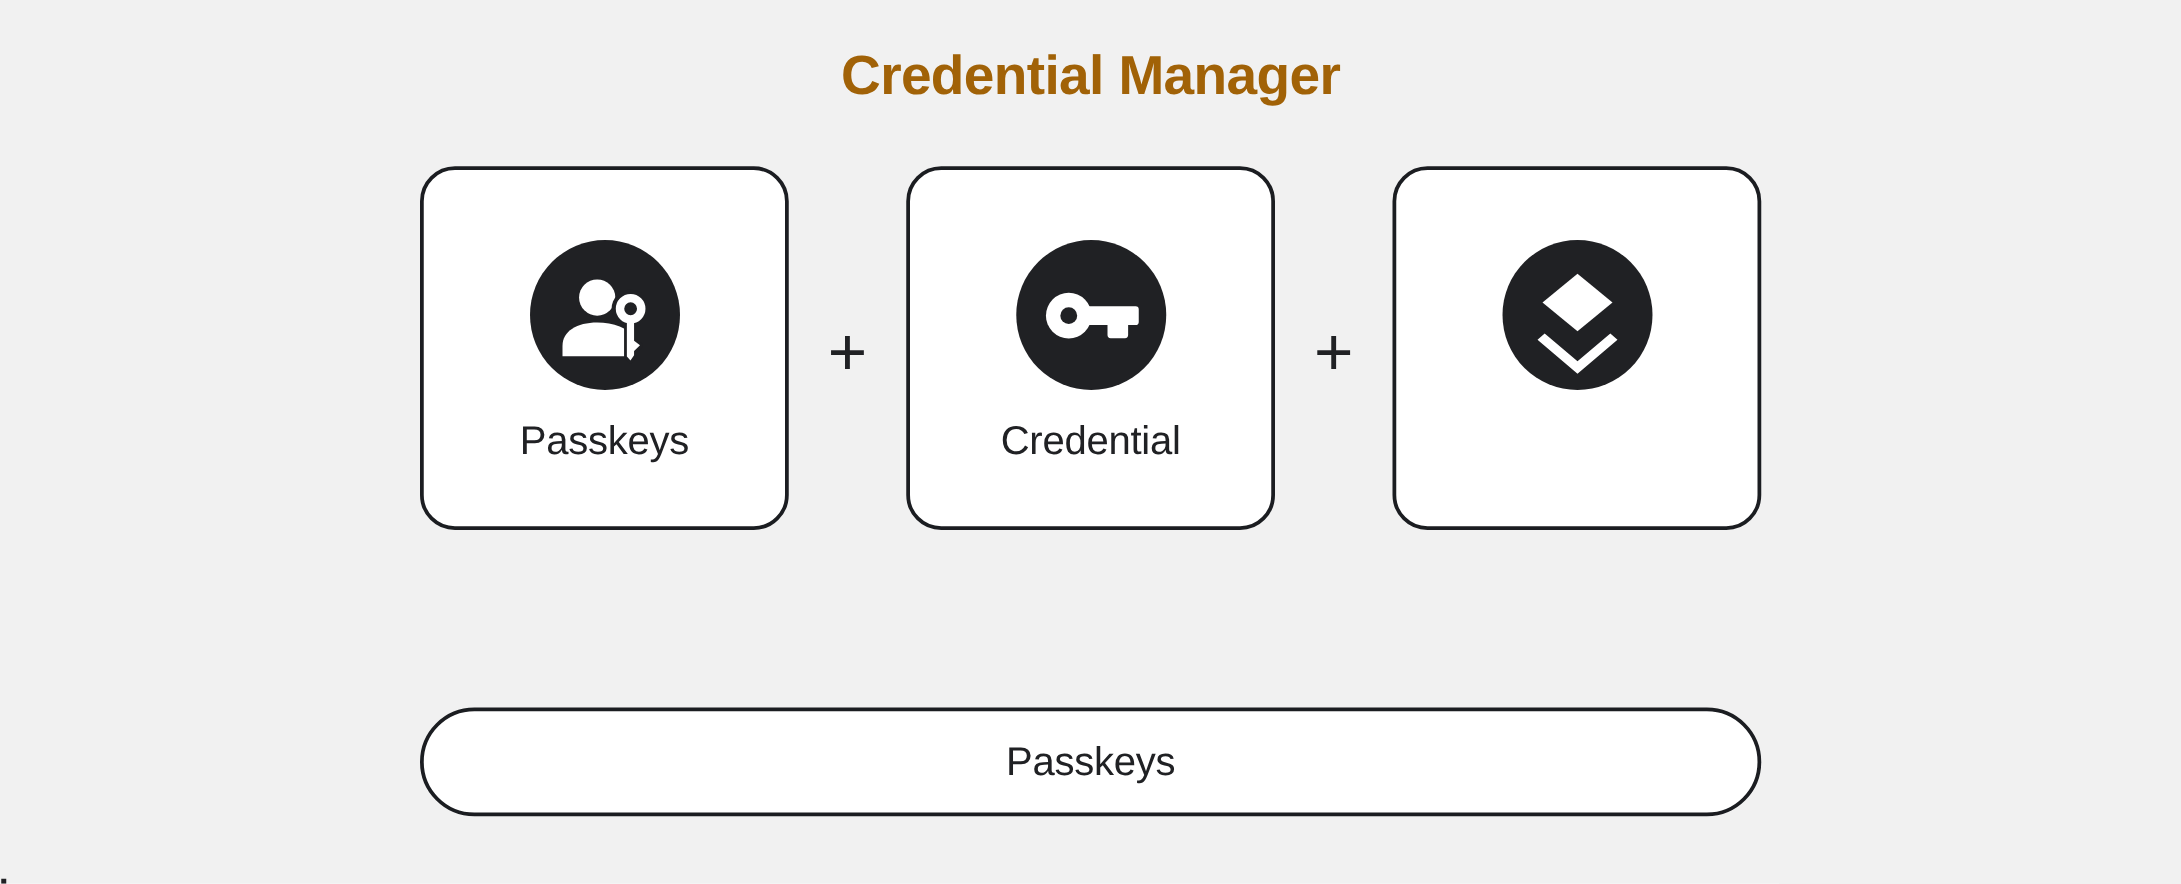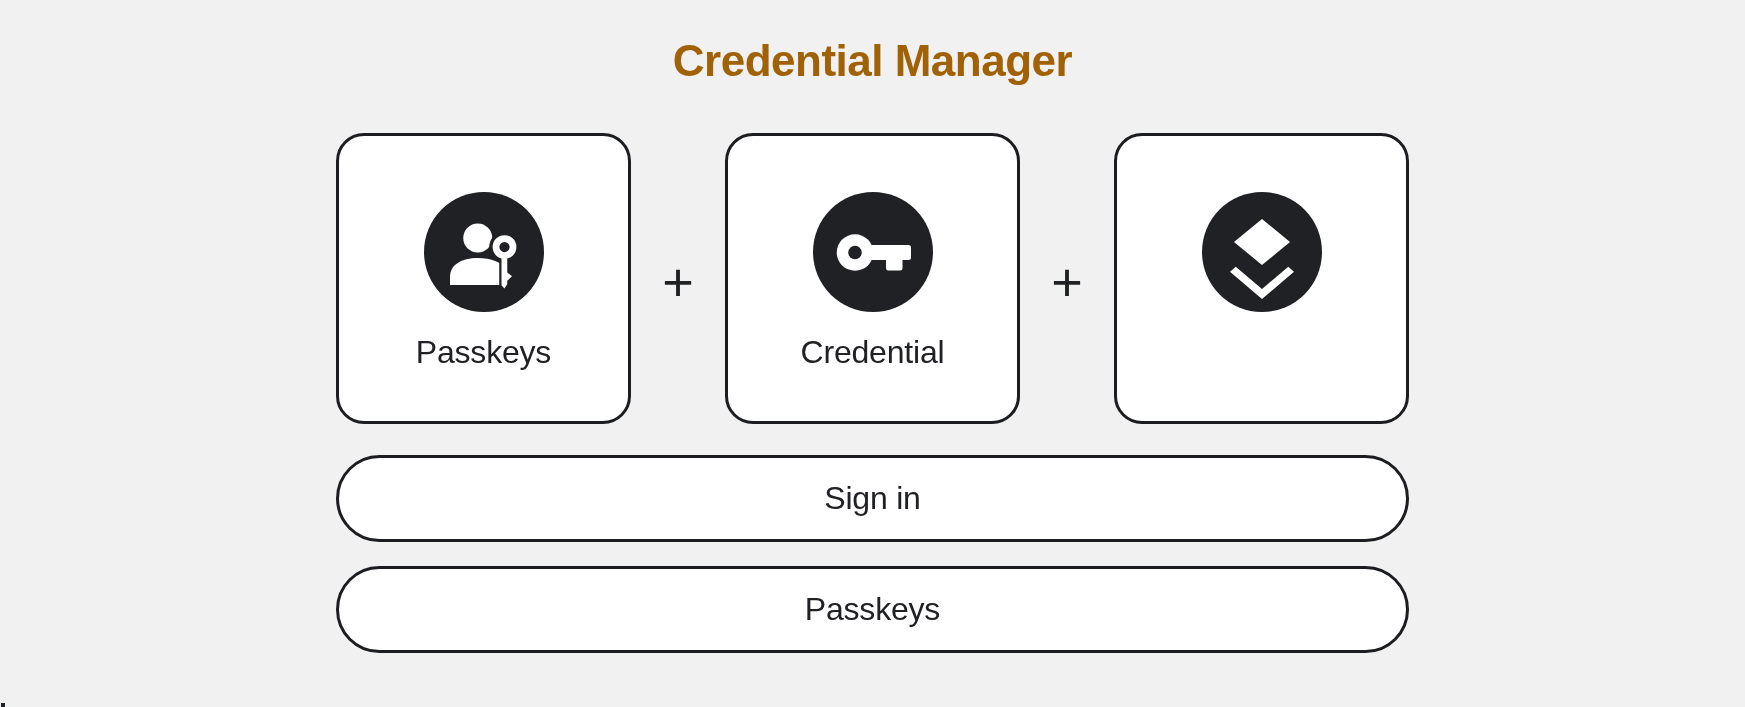--- a/index.html
+++ b/index.html
@@ -114,19 +114,18 @@
 
           <path d="M24 10.8 L35.2 20 L24 29.2 L12.8 20 Z" fill="#ffffff"></path>
 
           <path d="M13.5 29.9 L24 38.8 L34.5 29.9 L36.8 31.9 L24 42.8 L11.2 31.9 Z" fill="#ffffff"></path>
         </svg>
       </div>
     </div>
 
   </div>
 
-  <button class="pill-btn" id="signin-btn">Sign in</button>
 
   <button class="pill-btn" id="restore-btn">Passkeys</button>
 
   <div class="bl-artifact"></div>
 
 </div>
 
 </body></html>

